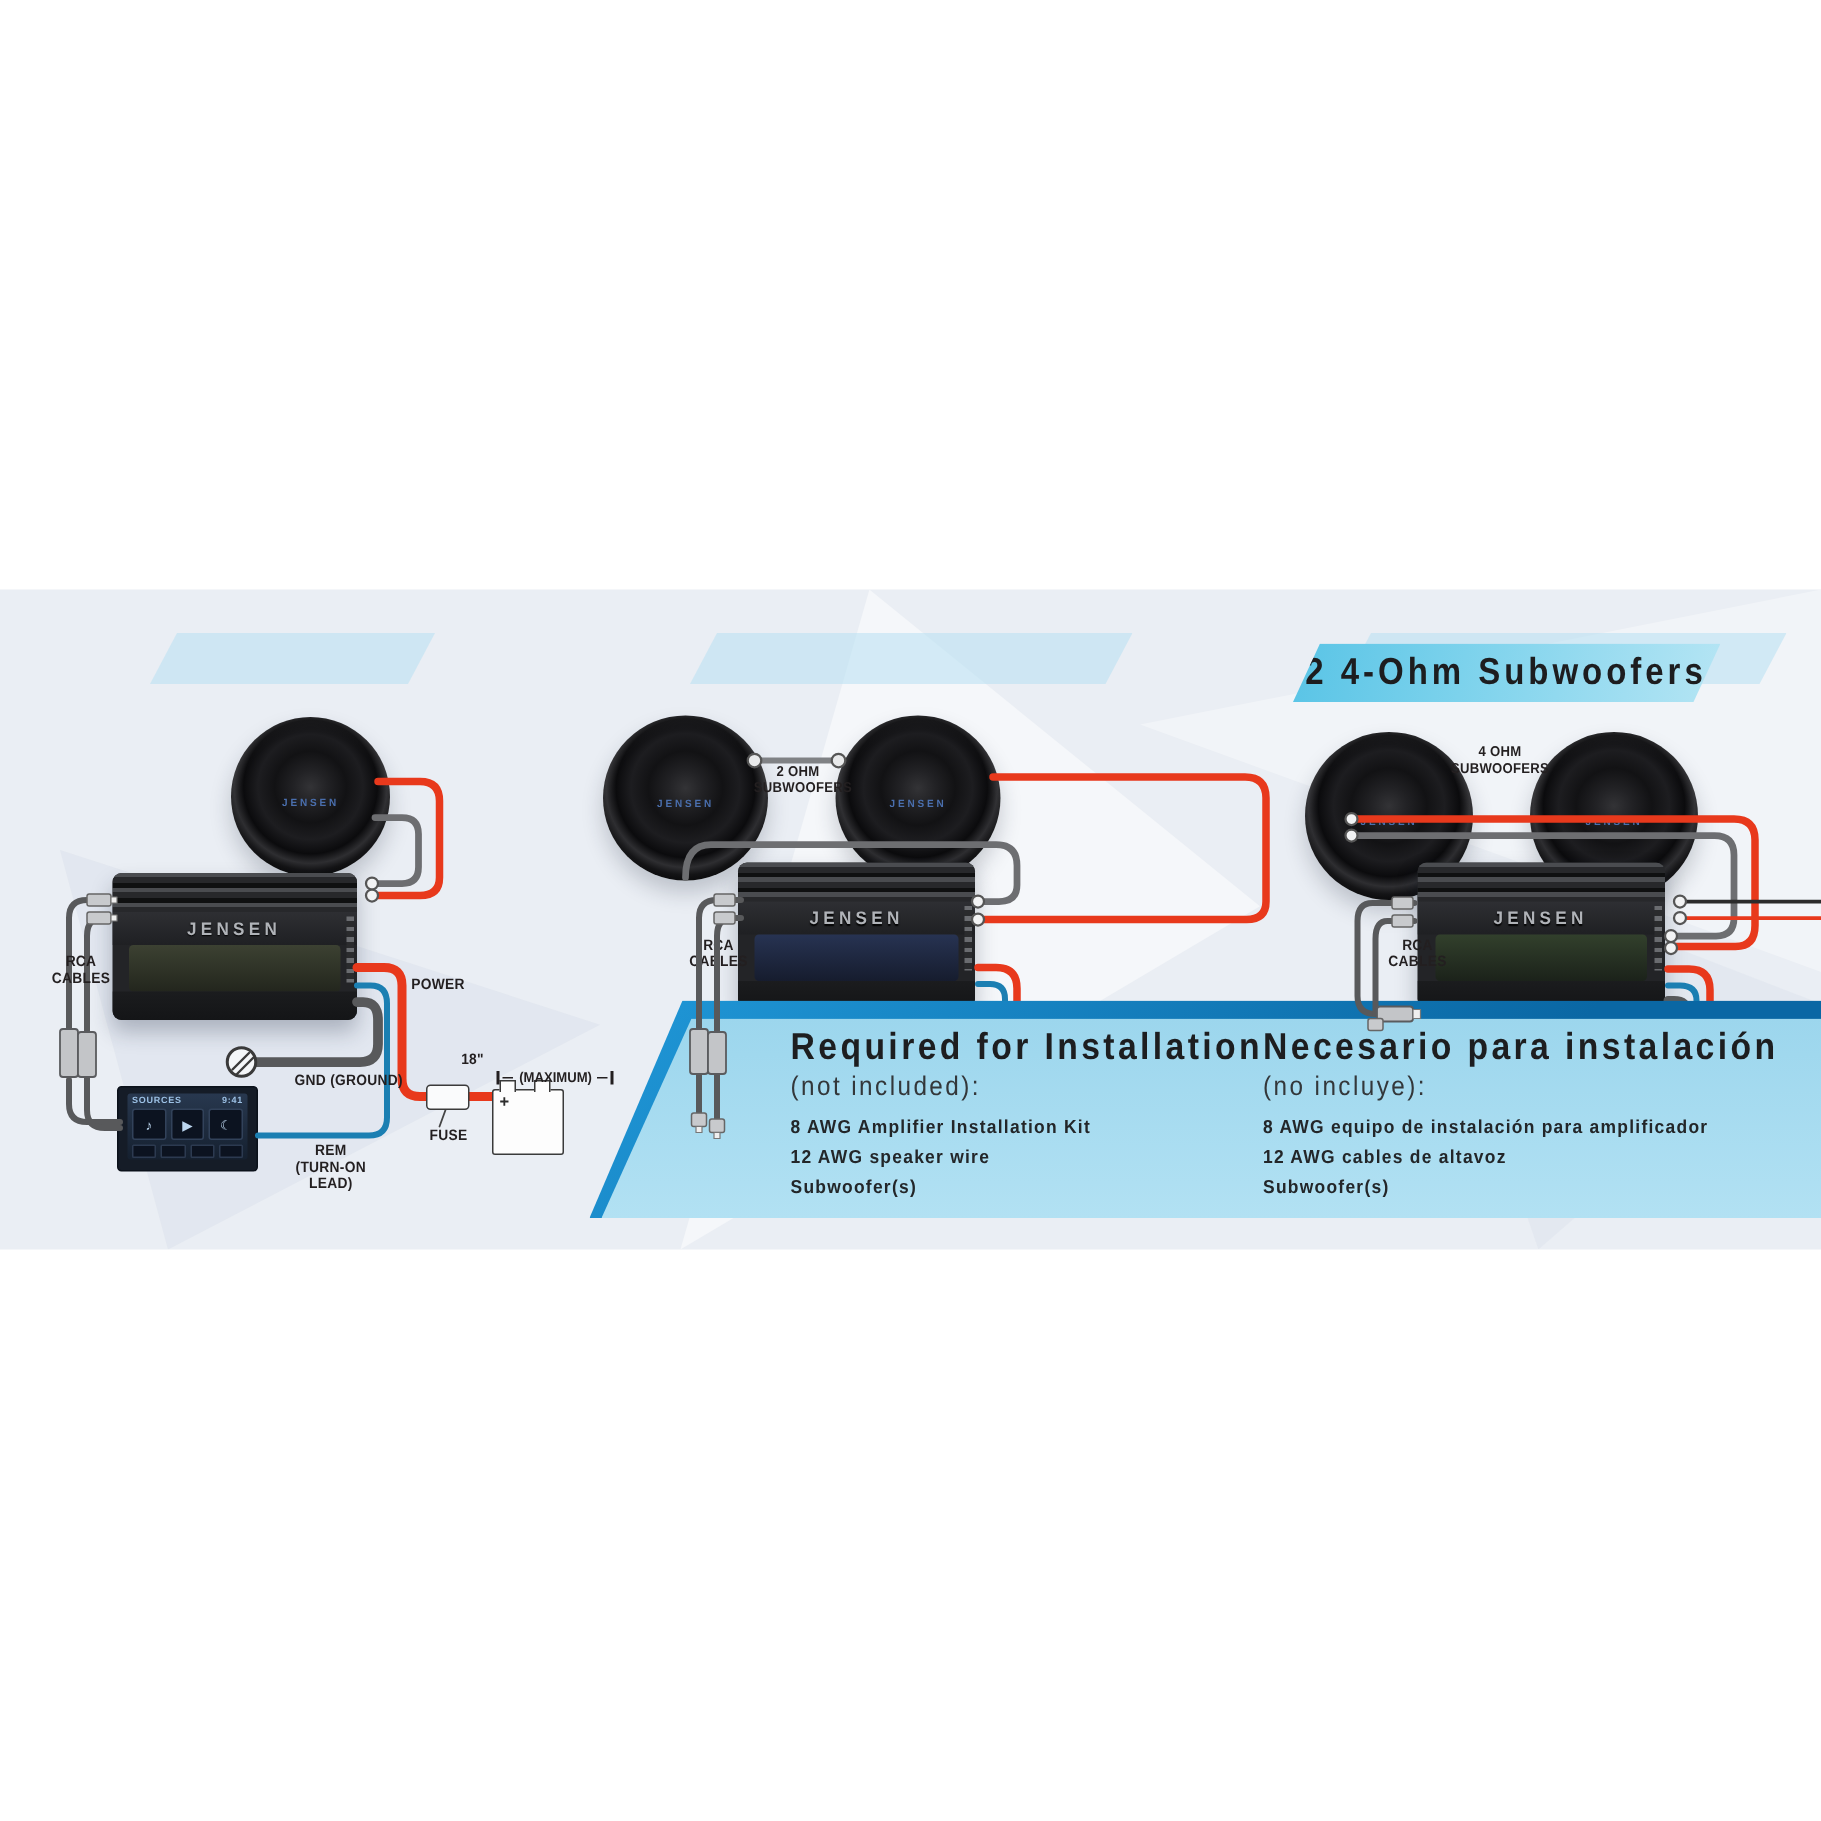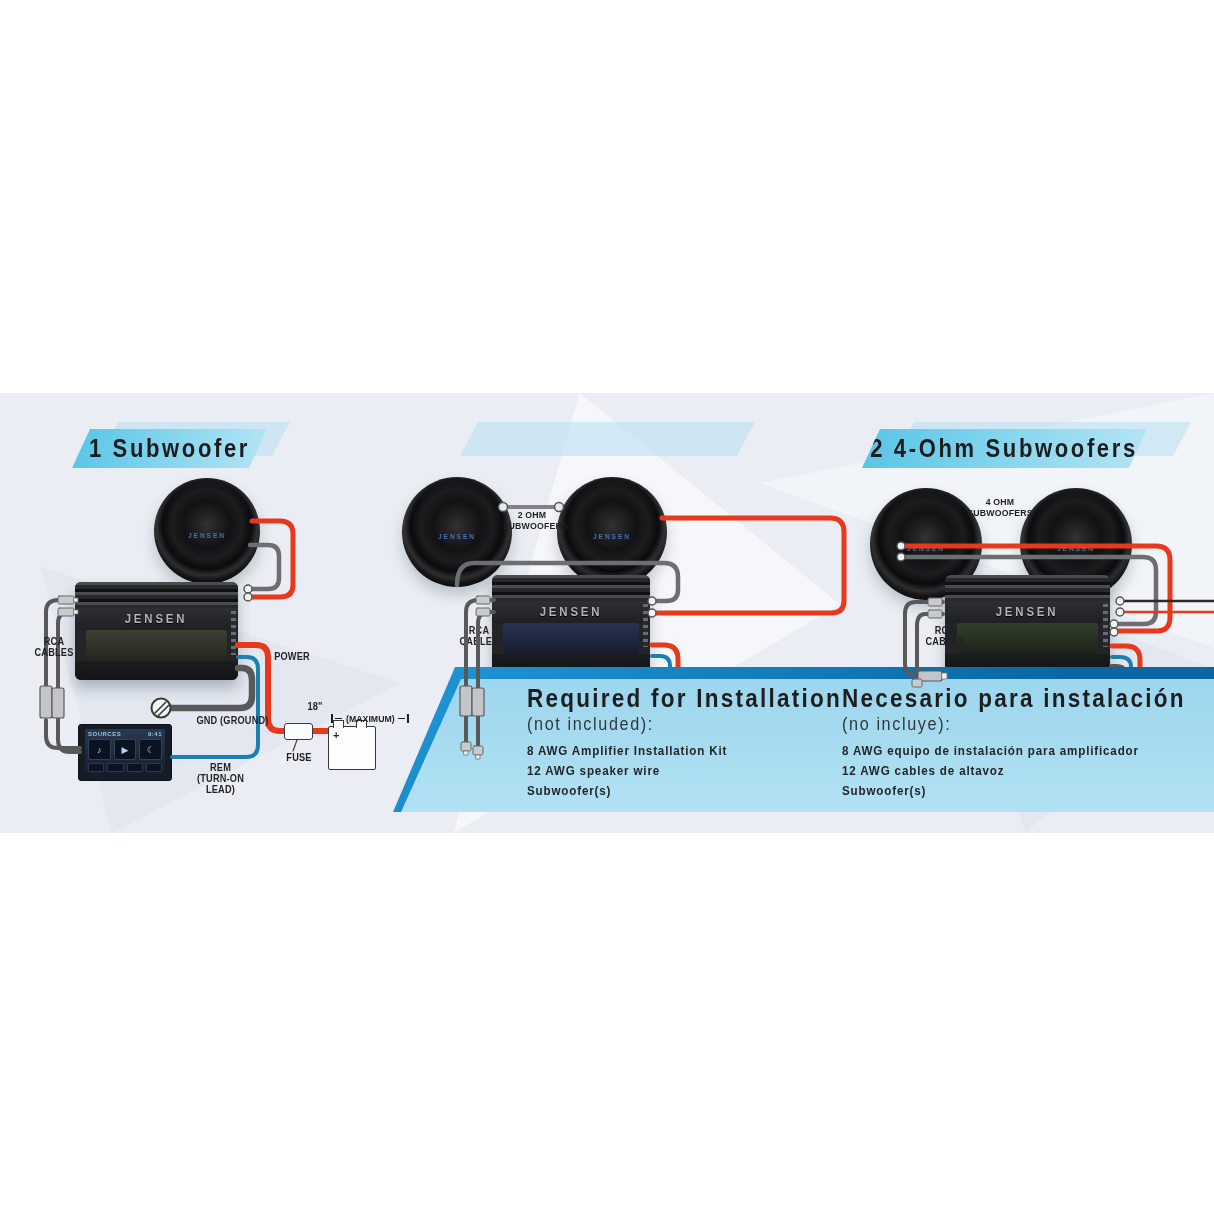--- a/index.html
+++ b/index.html
@@ -96,23 +96,20 @@
 
 <div id="stage">
 
   <div class="band"></div>
   <div class="facet f1"></div>
   <div class="facet f2"></div>
   <div class="facet f3"></div>
   <div class="facet f4"></div>
 
   <div class="hdr-back" style="left:100px;top:422px;width:190px;height:34px;"></div>
-  <div class="hdr" style="left:72px;top:429px;width:195px;">
-    <span>1 Subwoofer</span>
-  </div>
   <div class="hdr-back" style="left:460px;top:422px;width:295px;height:34px;"></div>
   <div class="hdr-back" style="left:896px;top:422px;width:295px;height:34px;"></div>
   <div class="hdr" style="left:862px;top:429px;width:285px;text-align:right;">
     <span>2 4-Ohm Subwoofers</span>
   </div>
 
   <div class="sub" style="left:154px;top:478px;width:106px;height:106px;">
     <span class="brand">JENSEN</span>
   </div>
   <div class="sub" style="left:402px;top:477px;width:110px;height:110px;">

